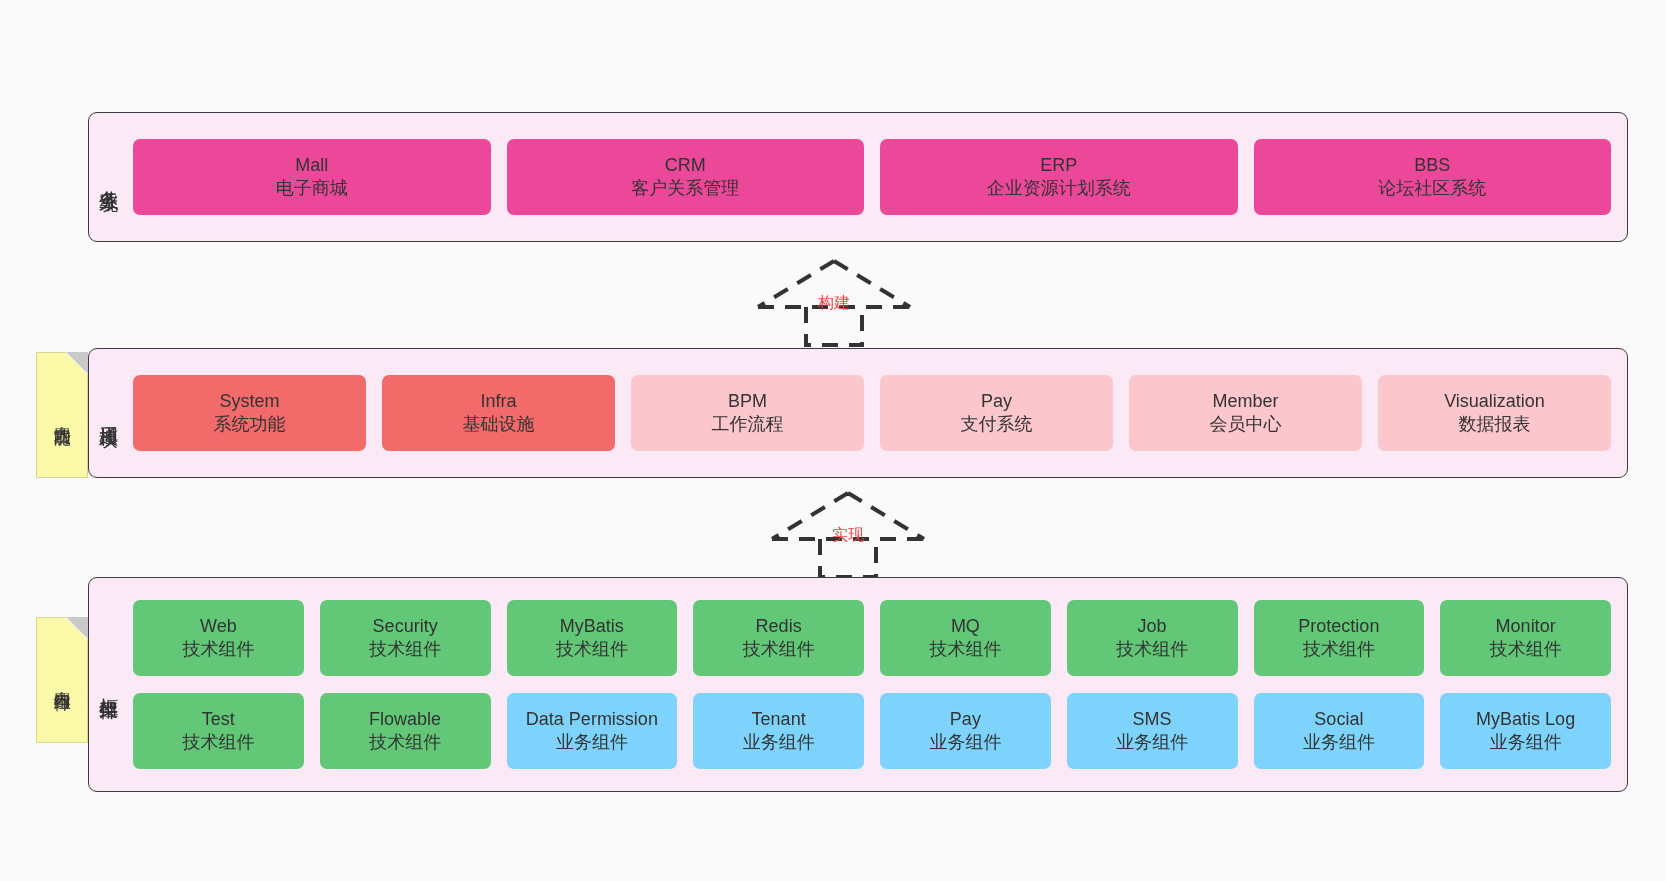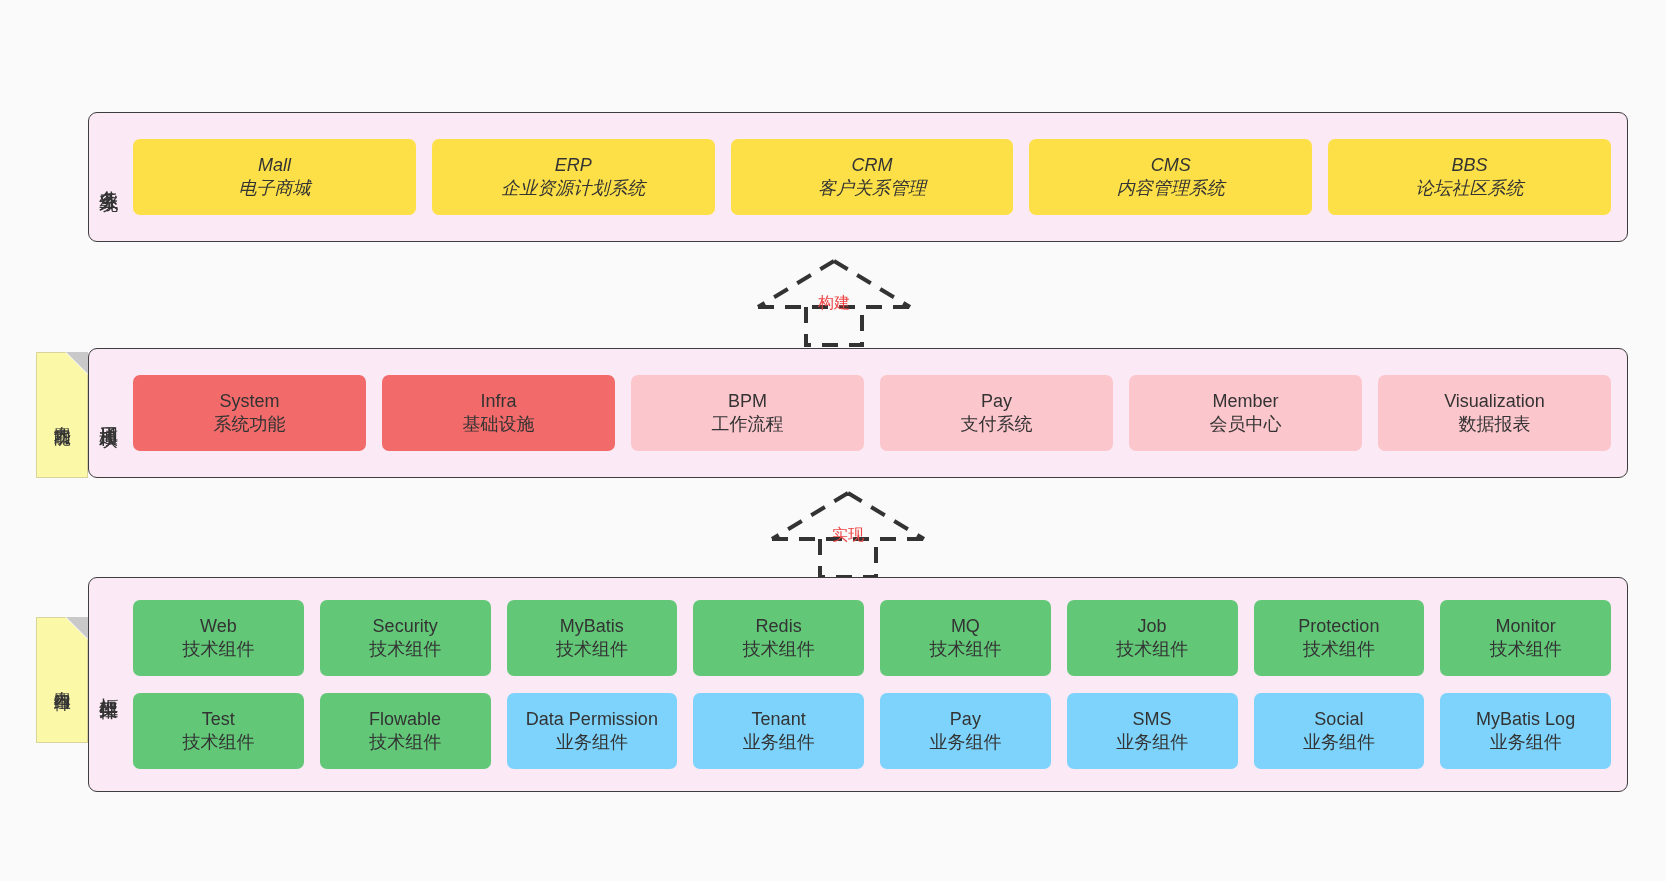--- a/index.html
+++ b/index.html
@@ -63,21 +63,21 @@
     line-height:1.30;
     text-align:center;
     color:#333333;
     padding:4px 6px;
     user-select:none;
   }
   .cell .en{white-space:normal;}
   .cell .cn{white-space:nowrap;}
 
   
-  .c-blue      {background:#fde047;font-style:italic;}
+  .c-blue      {background:#ec4899;}
   .c-red       {background:#f26a6a;}
   .c-pink      {background:#fcc6cd;}
   .c-green     {background:#62c878;}
   .c-lightgreen{background:#7dd3fc;}
 
   
   #layer-business{left:88px;  top:112px; width:1540px; height:130px;}
   #layer-common  {left:88px;  top:348px; width:1540px; height:130px;}
   #layer-frame   {left:88px;  top:577px; width:1540px; height:215px;}
 
@@ -148,30 +148,26 @@
 
   <div class="layer" id="layer-business">
     <div class="layer-title">业务系统</div>
     <div class="layer-body">
       <div class="row">
         <div class="cell c-blue">
           <span class="en">Mall</span>
           <span class="cn">电子商城</span>
         </div>
         <div class="cell c-blue">
+          <span class="en">CRM</span>
+          <span class="cn">客户关系管理</span>
+        </div>
+        <div class="cell c-blue">
           <span class="en">ERP</span>
           <span class="cn">企业资源计划系统</span>
-        </div>
-        <div class="cell c-blue">
-          <span class="en">CRM</span>
-          <span class="cn">客户关系管理</span>
-        </div>
-        <div class="cell c-blue">
-          <span class="en">CMS</span>
-          <span class="cn">内容管理系统</span>
         </div>
         <div class="cell c-blue">
           <span class="en">BBS</span>
           <span class="cn">论坛社区系统</span>
         </div>
       </div>
     </div>
   </div>
 
   <div class="uml-arrow" id="arrow-build">

